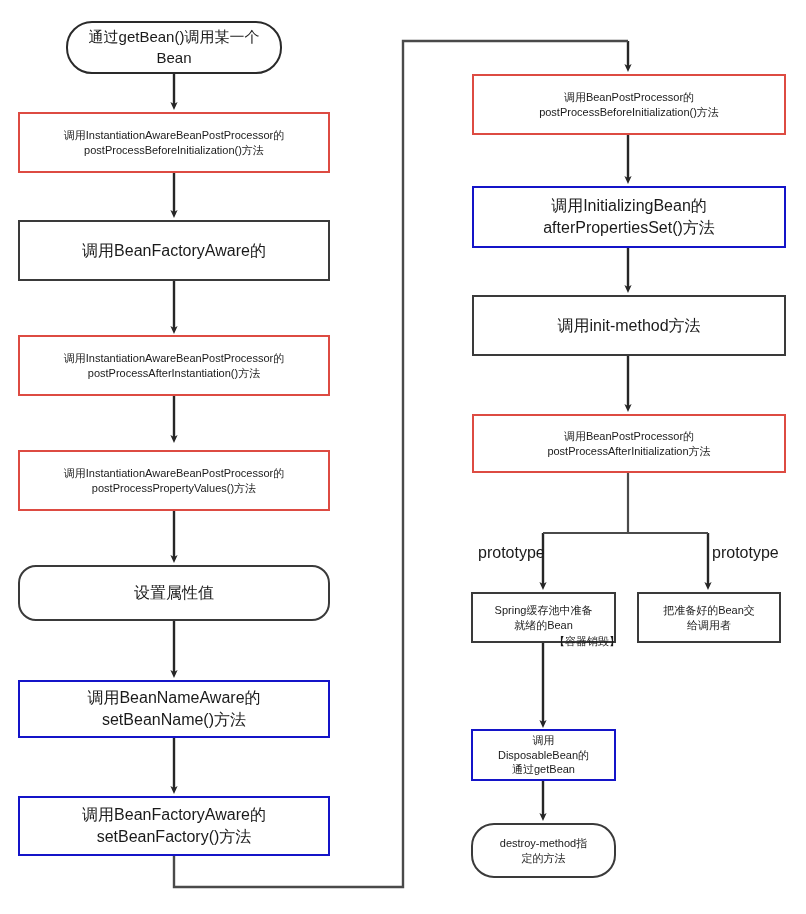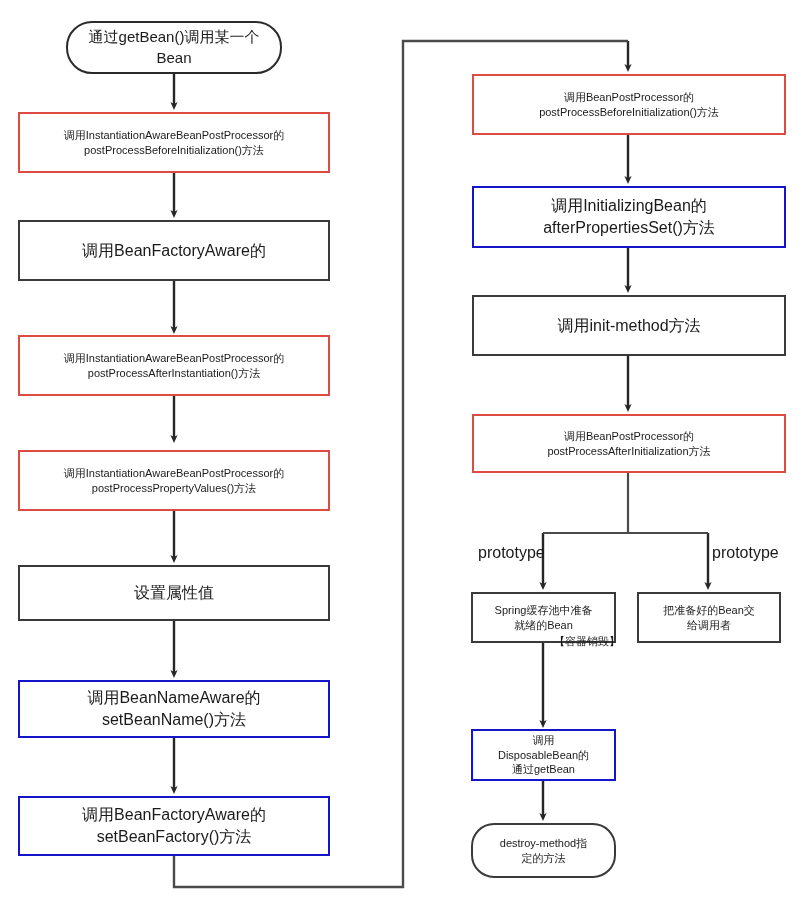--- a/index.html
+++ b/index.html
@@ -96,21 +96,21 @@
 postProcessBeforeInitialization()方法</div>
 
   <div class="node black fs14" style="left:18px; top:220px; width:312px; height:61px;">调用BeanFactoryAware的</div>
 
   <div class="node red fs13" style="left:18px; top:335px; width:312px; height:61px;">调用InstantiationAwareBeanPostProcessor的
 postProcessAfterInstantiation()方法</div>
 
   <div class="node red fs13" style="left:18px; top:450px; width:312px; height:61px;">调用InstantiationAwareBeanPostProcessor的
 postProcessPropertyValues()方法</div>
 
-  <div class="node black fs14" style="left:18px; top:565px; width:312px; height:56px;">设置属性值</div>
+  <div class="node black fs14" style="left:18px; top:565px; width:312px; height:56px;border-radius:18px;">设置属性值</div>
 
   <div class="node blue fs14" style="left:18px; top:680px; width:312px; height:58px;">调用BeanNameAware的
 setBeanName()方法</div>
 
   <div class="node blue fs14" style="left:18px; top:796px; width:312px; height:60px;">调用BeanFactoryAware的
 setBeanFactory()方法</div>
 
   <div class="node red fs13" style="left:472px; top:74px; width:314px; height:61px;">调用BeanPostProcessor的
 postProcessBeforeInitialization()方法</div>
 

